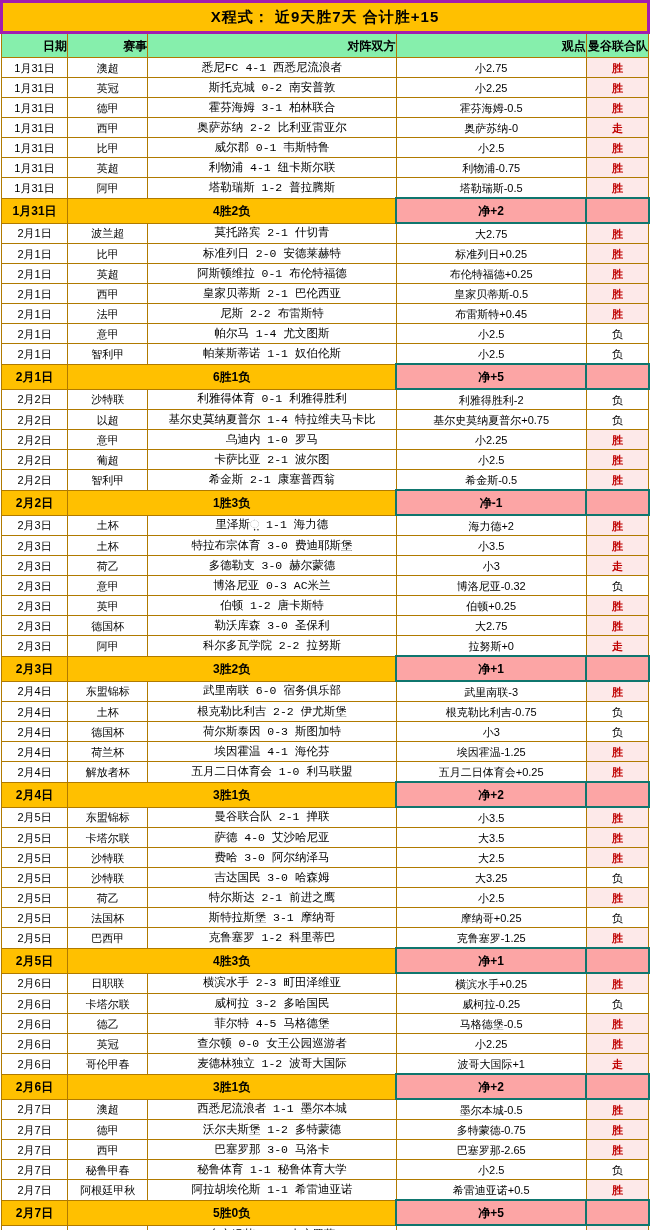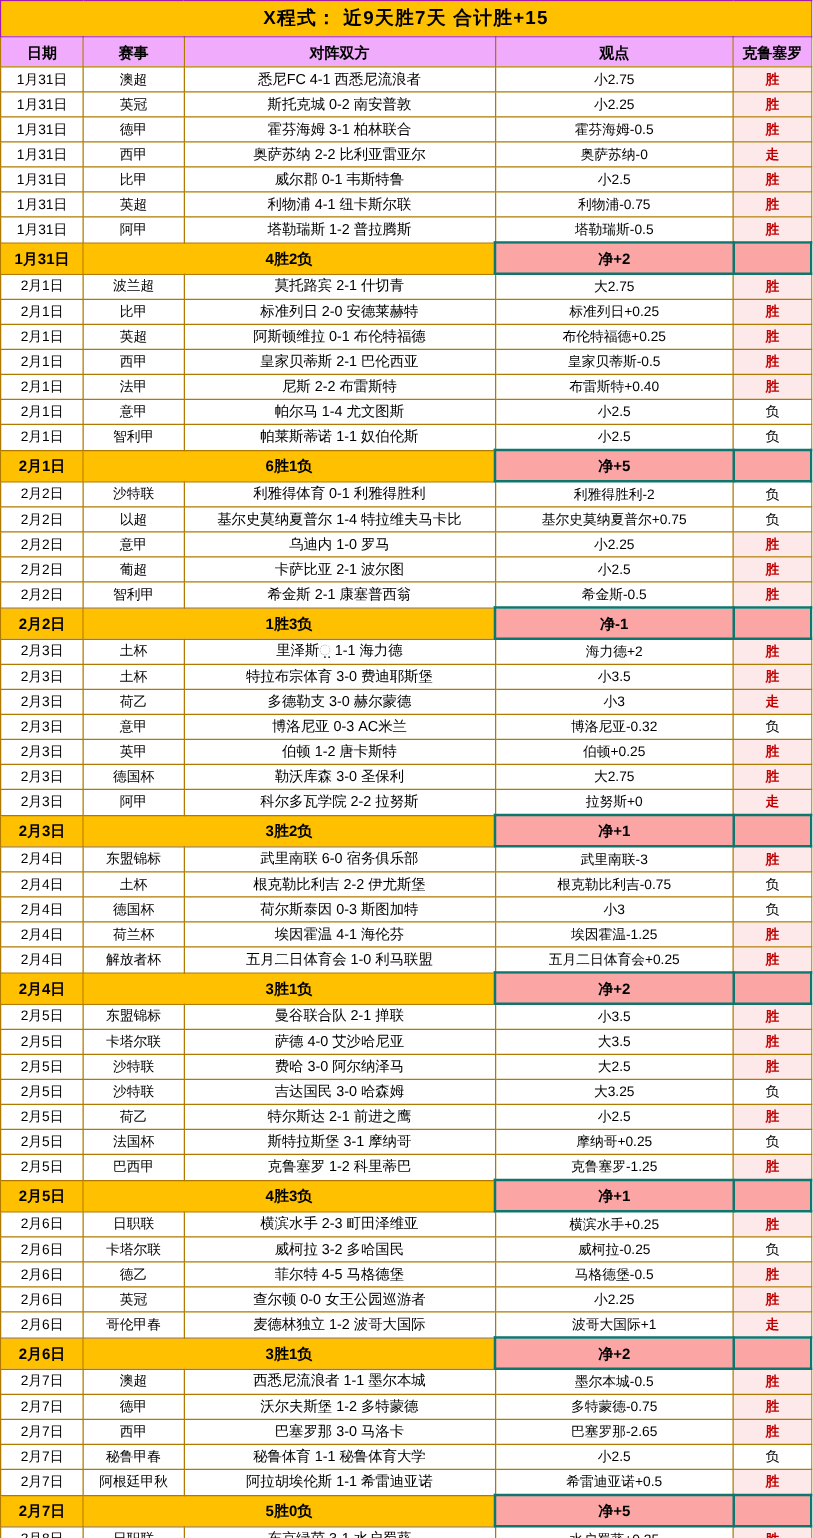--- a/index.html
+++ b/index.html
@@ -20,34 +20,35 @@
     line-height:14px;
     overflow:hidden;
     white-space:nowrap;
   }
   .title-row td{
     background:#ffc000;
     font-size:15px;
     font-weight:bold;
     height:26px;
     letter-spacing:1px;
-    border:1px solid #a21caf;
+    border:3px solid #a21caf;
   }
   .head-row td{
-    background:#f0abfc;
+    background:#86efac;
     font-weight:bold;
     font-size:12px;
     height:21px;
+    text-align:right;
   }
   .c-date{width:66px;}
   .c-league{width:80px;}
   .c-match{width:248px;}
   .c-view{width:190px;}
   .c-result{width:62px;}
-  .m-cell{font-size:11.5px;}
+  .m-cell{font-size:11.5px;font-family:Liberation Mono, monospace;}
   .summary td{
     background:#ffc000;
     font-weight:bold;
     height:21px;
     font-size:12px;
   }
   .summary td.blank{background:#fca5a5;border:2px solid #0f766e;}
   .win{color:#c00000;font-weight:bold;}
   .lose{color:#000;}
   .draw{color:#c00000;font-weight:bold;}
@@ -69,21 +70,21 @@
     </colgroup>
     <tbody id="tbody">
       <tr class="title-row">
         <td colspan="5">X程式：  近9天胜7天  合计胜+15</td>
       </tr>
       <tr class="head-row">
         <td>日期</td>
         <td>赛事</td>
         <td>对阵双方</td>
         <td>观点</td>
-        <td>克鲁塞罗</td>
+        <td>曼谷联合队</td>
       </tr>
     <tr>
           <td>1月31日</td>
           <td>澳超</td>
           <td class="m-cell">悉尼FC 4-1 西悉尼流浪者</td>
           <td>小2.75</td>
           <td class="res-win win">胜</td>
         </tr>
         <tr>
           <td>1月31日</td>
@@ -158,21 +159,21 @@
           <td>2月1日</td>
           <td>西甲</td>
           <td class="m-cell">皇家贝蒂斯 2-1 巴伦西亚</td>
           <td>皇家贝蒂斯-0.5</td>
           <td class="res-win win">胜</td>
         </tr>
         <tr>
           <td>2月1日</td>
           <td>法甲</td>
           <td class="m-cell">尼斯 2-2 布雷斯特</td>
-          <td>布雷斯特+0.40</td>
+          <td>布雷斯特+0.45</td>
           <td class="res-win win">胜</td>
         </tr>
         <tr>
           <td>2月1日</td>
           <td>意甲</td>
           <td class="m-cell">帕尔马 1-4 尤文图斯</td>
           <td>小2.5</td>
           <td class="res-lose lose">负</td>
         </tr>
         <tr>

